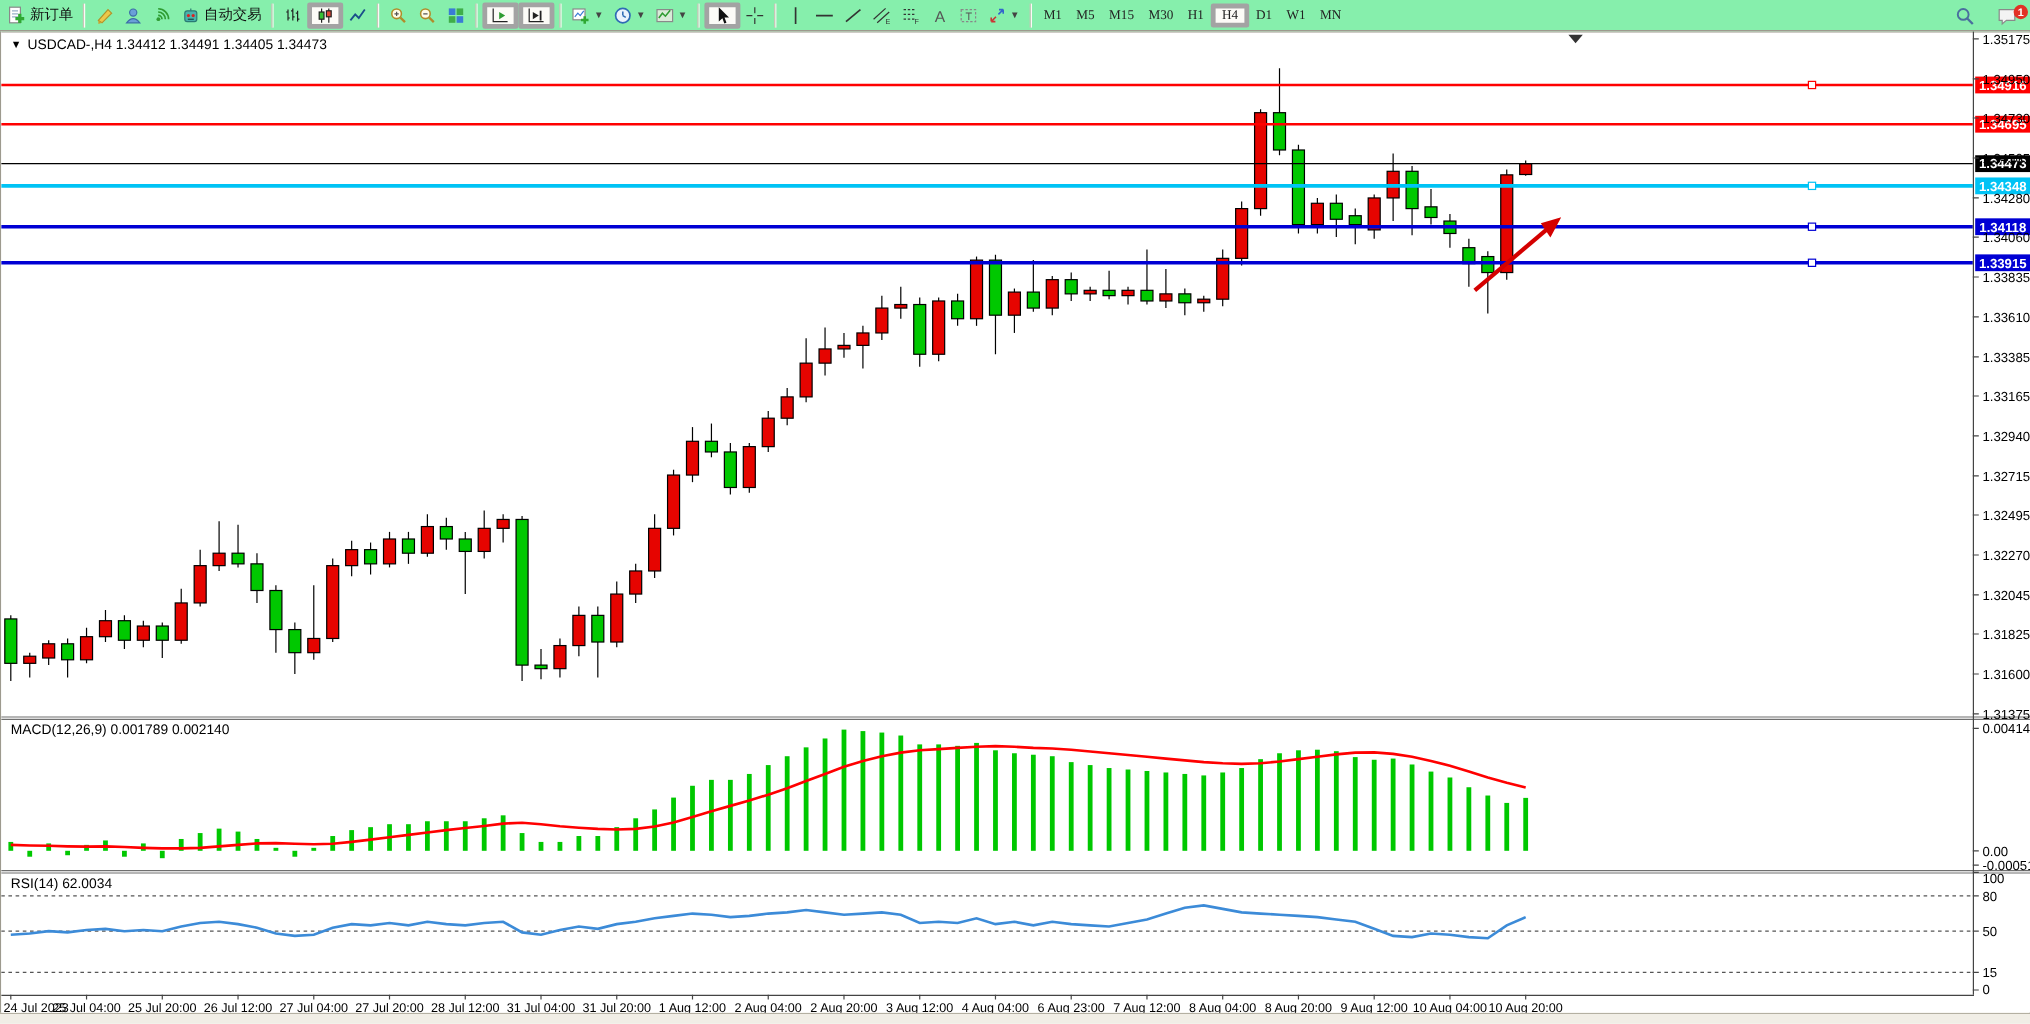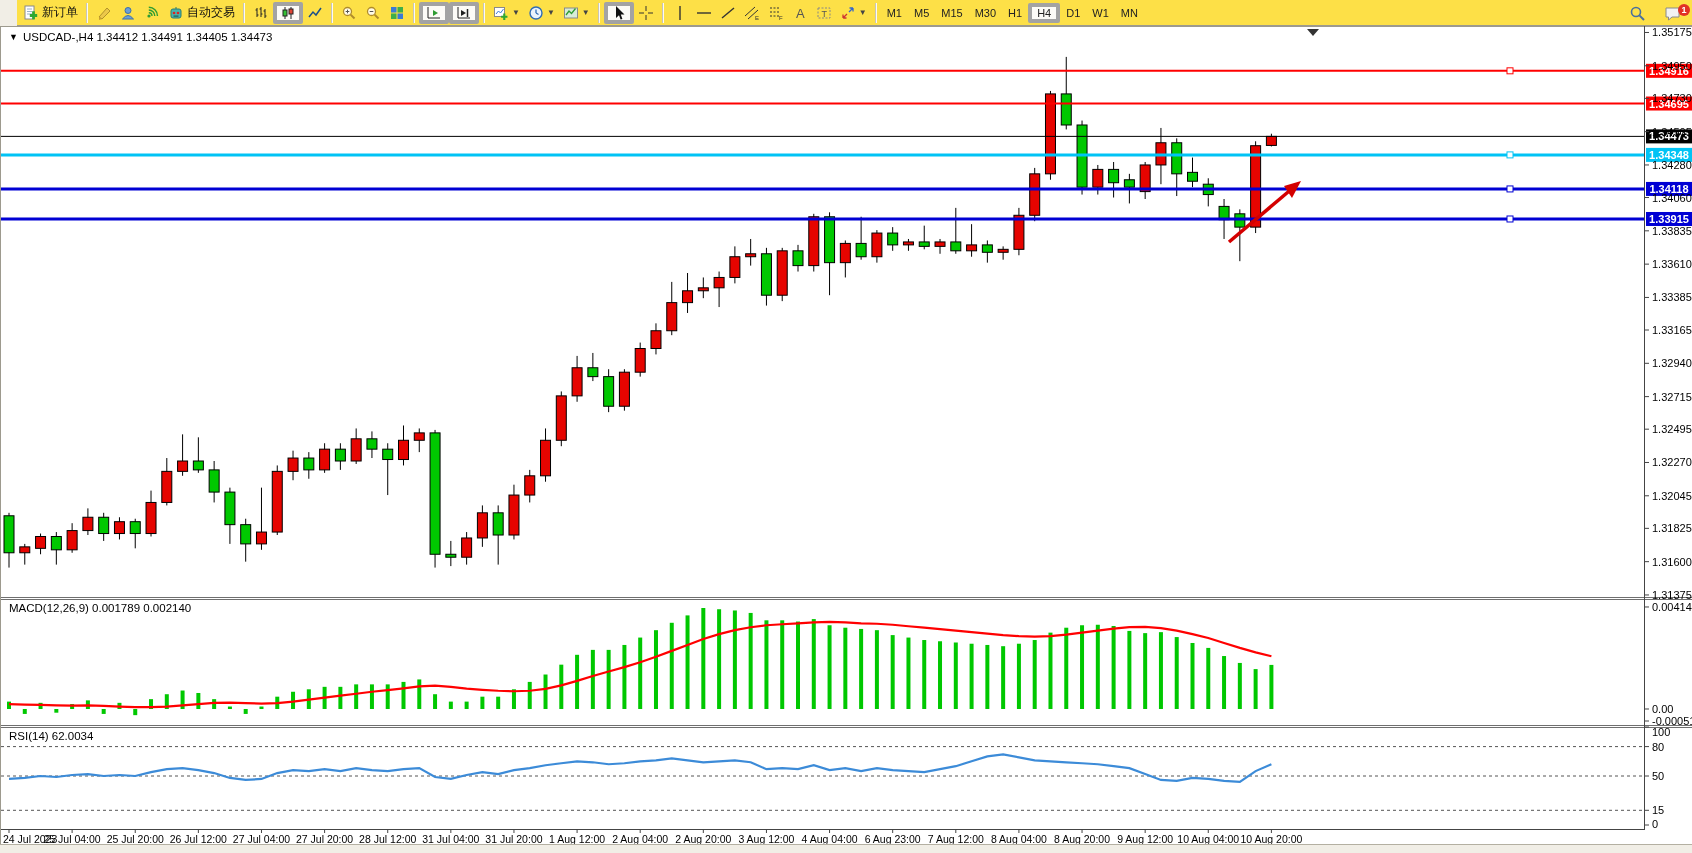--- a/index.html
+++ b/index.html
@@ -1,25 +1,25 @@
 <!DOCTYPE html>
 <html><head>
 <meta charset="utf-8">
 <style>
   * { margin:0; padding:0; box-sizing:border-box; }
   html,body { width:1692px; height:853px; overflow:hidden; background:#f1eee6;
     font-family:"Liberation Sans", sans-serif; }
   
-  .toolbar { height:26px; background:#fde047; border-bottom:1px solid #9d9a8e;
-    display:flex; align-items:center; padding:0 2px; position:relative;margin-left:17px; }
+  .toolbar { height:26px; background:#86efac; border-bottom:1px solid #9d9a8e;
+    display:flex; align-items:center; padding:0 2px; position:relative; }
   .tbtn { height:22px; min-width:24px; display:flex; align-items:center; justify-content:center;
     border:1px solid transparent; border-radius:2px; padding:0 3px; gap:3px; cursor:default; }
   .tbtn.active { background:#fcfbf7; border:4px solid #a3a3a3; }
   .tbtn .lbl { font-size:12px; color:#111; white-space:nowrap; }
-  .tf { font-size:11px; color:#222; padding:0 5px; height:20px; }
+  .tf { font-size:11px; color:#222; padding:0 5px; height:20px;font-family:Liberation Serif, serif; }
   .sep { width:2px; height:20px; border-left:1px solid #c9c5b8; border-right:1px solid #fbfaf6; margin:0 4px; }
   .caret { font-size:8px; color:#444; }
   .right-icons { position:absolute; right:6px; top:0; height:26px; display:flex; align-items:center; gap:10px; }
   .badge { position:absolute; top:1px; right:-5px; background:#e23125; color:#fff; font-size:9px;
     width:12px; height:12px; border-radius:50%; text-align:center; line-height:12px; font-weight:bold; }
   .chat-wrap { position:relative; }
   svg.ic { display:block; }
   
   #chartbox { width:1692px; height:818px; background:#ffffff; border-left:1px solid #9d9a8e; border-right:1px solid #9d9a8e; }
   #bottomstrip { height:8px; background:#f1eee6; border-top:1px solid #b4b0a2; }

